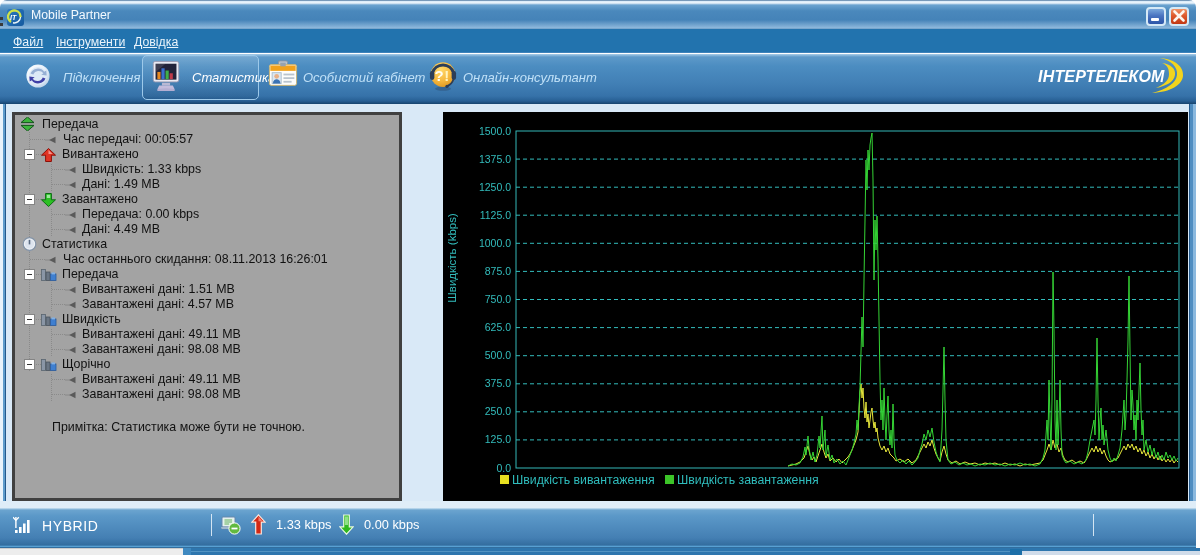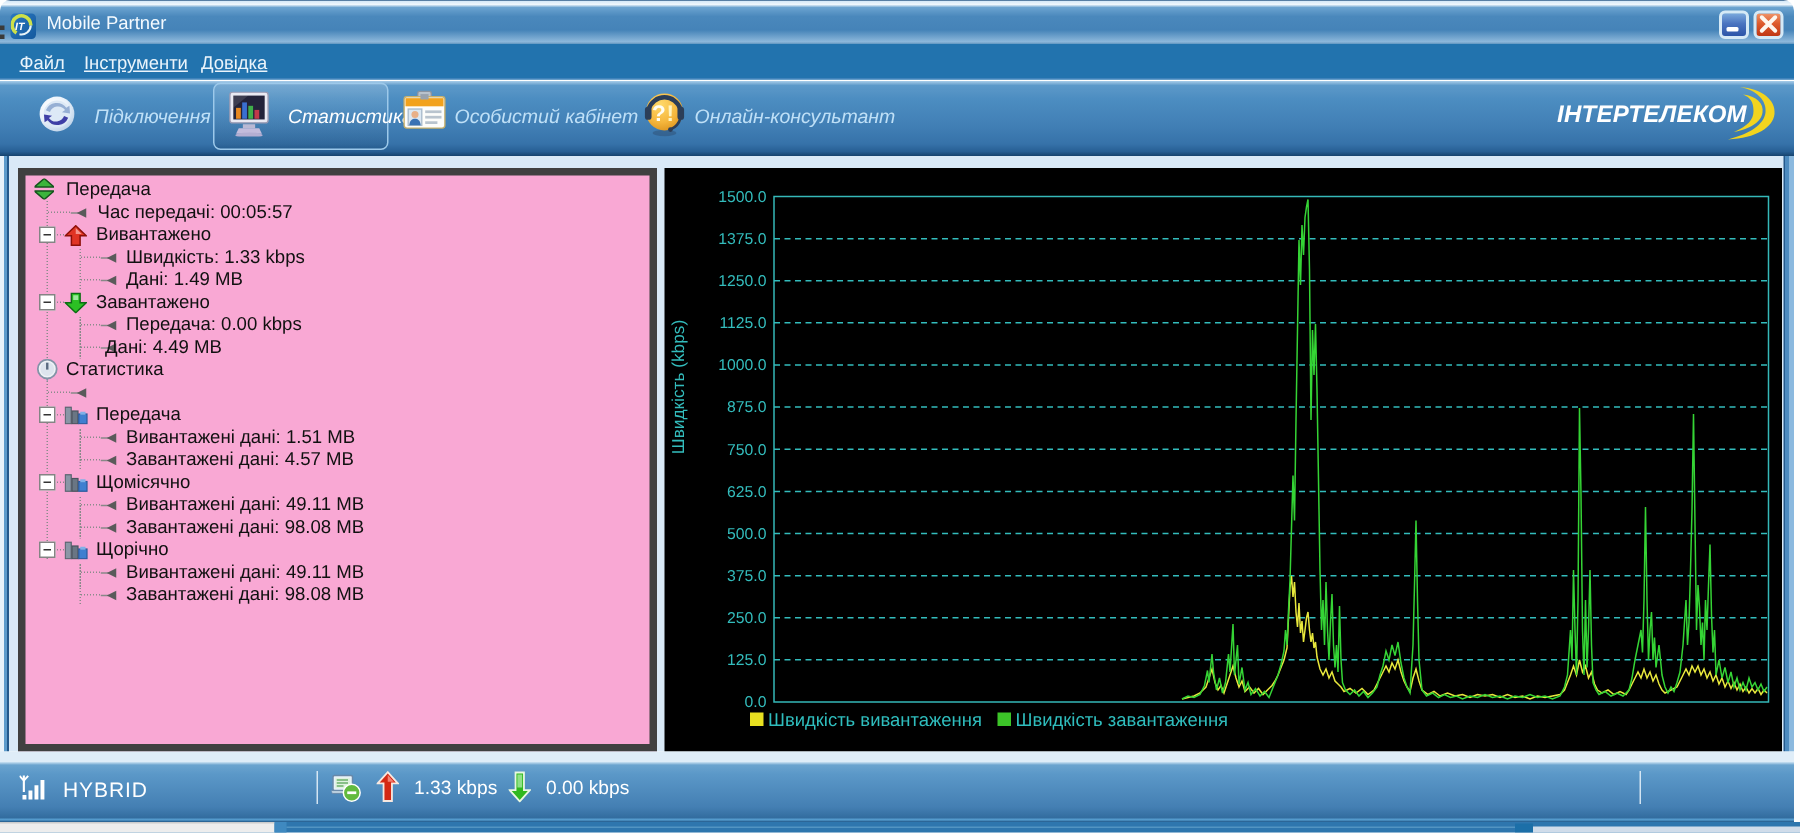--- a/index.html
+++ b/index.html
@@ -19,21 +19,21 @@
 .menuitem{position:absolute;top:35px;font-size:12.3px;color:#eaf4fb;text-decoration:underline;}
 
 #toolbar{left:0;top:54px;width:1196px;height:50px;background:linear-gradient(180deg,#a9cde9 0px,#5d99c9 3px,#4c8dc1 12px,#417fb5 30px,#3672a9 42px,#275f94 47px,#16436e 50px);}
 .tbtext{position:absolute;top:70px;font-size:13px;color:#bfe0f7;font-style:italic;}
 #selbtn{left:142px;top:1px;width:117px;height:45px;border:1px solid #9dc9ea;border-radius:5px;background:linear-gradient(180deg,rgba(255,255,255,0.15),rgba(255,255,255,0.04) 45%,rgba(0,25,50,0.12));}
 
 #content{left:0;top:104px;width:1196px;height:397px;background:#d9e9f7;}
 #lborder{left:0;top:104px;width:6px;height:397px;background:linear-gradient(90deg,#e9f3fb 0 3px,#5e9ccc 3px 5px,#24598c 5px 6px);}
 #rborder{left:1189px;top:104px;width:7px;height:397px;background:linear-gradient(90deg,#24598c 0 1px,#4e8cc0 1px 4px,#8ab8de 4px 7px);}
 #whitestrip{left:1196px;top:0;width:4px;height:548px;background:#fdfdfd;}
-#treepanel{left:12px;top:112px;width:426px;height:389px;background:#f9a8d4;border:5px solid #404040;}
+#treepanel{left:12px;top:112px;width:390px;height:389px;background:#a3a3a3;border:3px solid #404040;}
 #chartpanel{left:443px;top:112px;width:745px;height:389px;background:#000;}
 
 .trow{position:absolute;font-size:12.4px;color:#111;white-space:nowrap;}
 .dot-h{position:absolute;height:1px;background-image:repeating-linear-gradient(90deg,#8a8a8a 0 1px,transparent 1px 2px);}
 .dot-v{position:absolute;width:1px;background-image:repeating-linear-gradient(180deg,#8a8a8a 0 1px,transparent 1px 2px);}
 .ebox{position:absolute;width:11px;height:11px;background:#fff;border:1px solid #848484;}
 .ebox:after{content:"";position:absolute;left:2px;top:4px;width:5px;height:1px;background:#333;}
 .ticon{position:absolute;}
 
 #statussep{left:0;top:501px;width:1196px;height:7px;background:#dfedf8;}
@@ -200,33 +200,34 @@
     <svg class="ticon" style="left:50px;top:96px;" width="11" height="8" viewBox="0 0 11 8">
       <path d="M0 4 L6 4" stroke="#888" stroke-width="1"></path>
       <path d="M4.2 4 L10.5 0.8 L10.5 7.2 Z" fill="#5a5a5a"></path>
     </svg>
     <div class="trow" style="left:67px;top:92px;">Передача: 0.00 kbps</div>
     <div class="dot-h" style="left:37px;top:114px;width:13px;"></div>
     <svg class="ticon" style="left:50px;top:111px;" width="11" height="8" viewBox="0 0 11 8">
       <path d="M0 4 L6 4" stroke="#888" stroke-width="1"></path>
       <path d="M4.2 4 L10.5 0.8 L10.5 7.2 Z" fill="#5a5a5a"></path>
     </svg>
-    <div class="trow" style="left:53px;top:107px;">Дані: 4.49 MB</div>
+    <div class="trow" style="left:67px;top:107px;">Дані: 4.49 MB</div>
     <svg class="ticon" style="left:7px;top:122px;" width="15" height="16" viewBox="0 0 15 16">
       <circle cx="7.5" cy="7" r="6.3" fill="#eef2f6" stroke="#8494a8" stroke-width="1.2"></circle>
       <circle cx="7.5" cy="7" r="4.6" fill="#dde4ee"></circle>
       <rect x="6.7" y="2.8" width="1.6" height="4.6" fill="#5a6a80"></rect>
       <path d="M6.5 13 L8.5 13 L7.5 15.5 Z" fill="#8494a8"></path>
     </svg>
     <div class="trow" style="left:27px;top:122px;">Статистика</div>
     <div class="dot-h" style="left:15px;top:144px;width:15px;"></div>
     <svg class="ticon" style="left:30px;top:141px;" width="11" height="8" viewBox="0 0 11 8">
       <path d="M0 4 L6 4" stroke="#888" stroke-width="1"></path>
       <path d="M4.2 4 L10.5 0.8 L10.5 7.2 Z" fill="#5a5a5a"></path>
     </svg>
+    <div class="trow" style="left:48px;top:137px;">Час останнього скидання: 08.11.2013 16:26:01</div>
     <div class="ebox" style="left:9px;top:154px;"></div>
     <div class="dot-h" style="left:21px;top:159px;width:5px;"></div>
     <svg class="ticon" style="left:26px;top:153px;" width="16" height="13" viewBox="0 0 16 13">
       <rect x="0.5" y="1.5" width="4" height="11" fill="#8a96a6" stroke="#59646f" stroke-width="0.8"></rect>
       <rect x="5" y="4" width="4" height="8.5" fill="#6a7684" stroke="#4a545e" stroke-width="0.8"></rect>
       <rect x="9.5" y="6" width="5.5" height="6.5" fill="#3f7fd0" stroke="#2a5a9c" stroke-width="0.8"></rect>
       <rect x="10.5" y="4.5" width="3.5" height="2" fill="#7fb0e8"></rect>
     </svg>
     <div class="trow" style="left:47px;top:152px;">Передача</div>
     <div class="dot-v" style="left:36px;top:169px;height:28px;"></div>
@@ -243,21 +244,21 @@
     </svg>
     <div class="trow" style="left:67px;top:182px;">Завантажені дані: 4.57 MB</div>
     <div class="ebox" style="left:9px;top:199px;"></div>
     <div class="dot-h" style="left:21px;top:204px;width:5px;"></div>
     <svg class="ticon" style="left:26px;top:198px;" width="16" height="13" viewBox="0 0 16 13">
       <rect x="0.5" y="1.5" width="4" height="11" fill="#8a96a6" stroke="#59646f" stroke-width="0.8"></rect>
       <rect x="5" y="4" width="4" height="8.5" fill="#6a7684" stroke="#4a545e" stroke-width="0.8"></rect>
       <rect x="9.5" y="6" width="5.5" height="6.5" fill="#3f7fd0" stroke="#2a5a9c" stroke-width="0.8"></rect>
       <rect x="10.5" y="4.5" width="3.5" height="2" fill="#7fb0e8"></rect>
     </svg>
-    <div class="trow" style="left:47px;top:197px;">Щомісячно</div>
+    <div class="trow" style="left:47px;top:197px;">Швидкість</div>
     <div class="dot-v" style="left:36px;top:214px;height:28px;"></div>
     <div class="dot-h" style="left:37px;top:219px;width:13px;"></div>
     <svg class="ticon" style="left:50px;top:216px;" width="11" height="8" viewBox="0 0 11 8">
       <path d="M0 4 L6 4" stroke="#888" stroke-width="1"></path>
       <path d="M4.2 4 L10.5 0.8 L10.5 7.2 Z" fill="#5a5a5a"></path>
     </svg>
     <div class="trow" style="left:67px;top:212px;">Вивантажені дані: 49.11 MB</div>
     <div class="dot-h" style="left:37px;top:234px;width:13px;"></div>
     <svg class="ticon" style="left:50px;top:231px;" width="11" height="8" viewBox="0 0 11 8">
       <path d="M0 4 L6 4" stroke="#888" stroke-width="1"></path>
@@ -279,20 +280,21 @@
       <path d="M0 4 L6 4" stroke="#888" stroke-width="1"></path>
       <path d="M4.2 4 L10.5 0.8 L10.5 7.2 Z" fill="#5a5a5a"></path>
     </svg>
     <div class="trow" style="left:67px;top:257px;">Вивантажені дані: 49.11 MB</div>
     <div class="dot-h" style="left:37px;top:279px;width:13px;"></div>
     <svg class="ticon" style="left:50px;top:276px;" width="11" height="8" viewBox="0 0 11 8">
       <path d="M0 4 L6 4" stroke="#888" stroke-width="1"></path>
       <path d="M4.2 4 L10.5 0.8 L10.5 7.2 Z" fill="#5a5a5a"></path>
     </svg>
     <div class="trow" style="left:67px;top:272px;">Завантажені дані: 98.08 MB</div>
+    <div class="trow" style="left:37px;top:305px;">Примітка: Статистика може бути не точною.</div>
   </div>
   <div id="chartpanel" class="abs"></div>
   <svg class="abs" style="left:443px;top:112px;" width="745" height="389" viewBox="0 0 745 389">
   <rect x="73" y="19" width="663" height="337" fill="none" stroke="#35b8b8" stroke-width="1"></rect>
   <line x1="73" y1="47.1" x2="736" y2="47.1" stroke="#33bcbc" stroke-width="1" stroke-dasharray="4,3"></line>
   <line x1="73" y1="75.2" x2="736" y2="75.2" stroke="#33bcbc" stroke-width="1" stroke-dasharray="4,3"></line>
   <line x1="73" y1="103.2" x2="736" y2="103.2" stroke="#33bcbc" stroke-width="1" stroke-dasharray="4,3"></line>
   <line x1="73" y1="131.3" x2="736" y2="131.3" stroke="#33bcbc" stroke-width="1" stroke-dasharray="4,3"></line>
   <line x1="73" y1="159.4" x2="736" y2="159.4" stroke="#33bcbc" stroke-width="1" stroke-dasharray="4,3"></line>
   <line x1="73" y1="187.5" x2="736" y2="187.5" stroke="#33bcbc" stroke-width="1" stroke-dasharray="4,3"></line>

